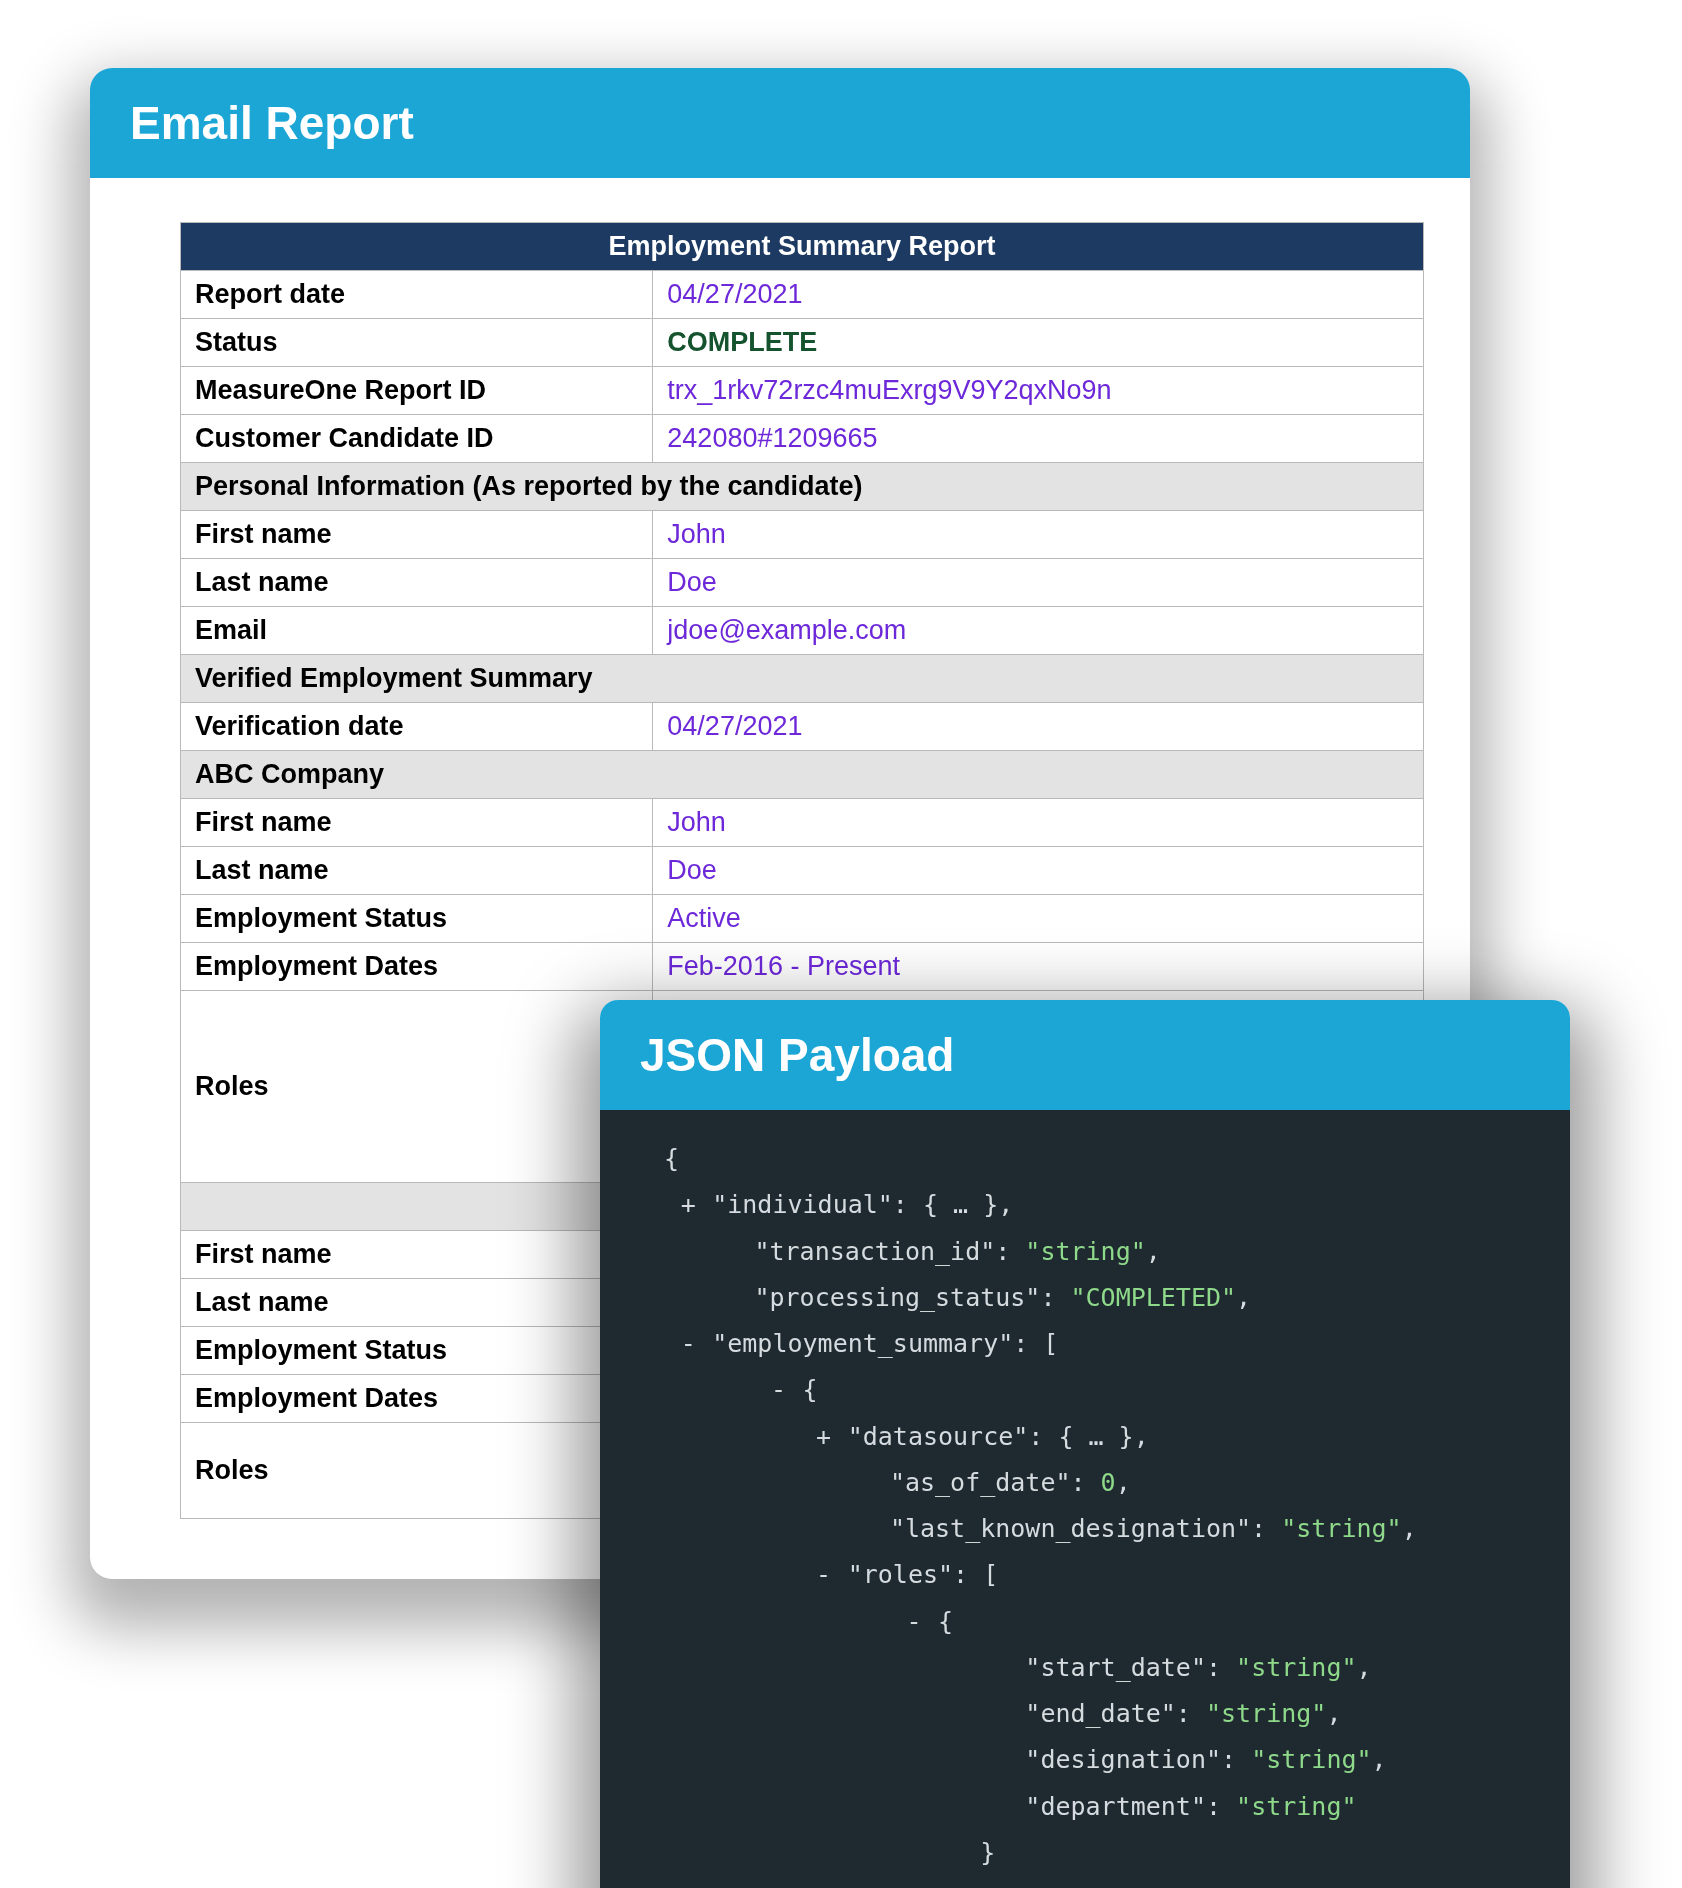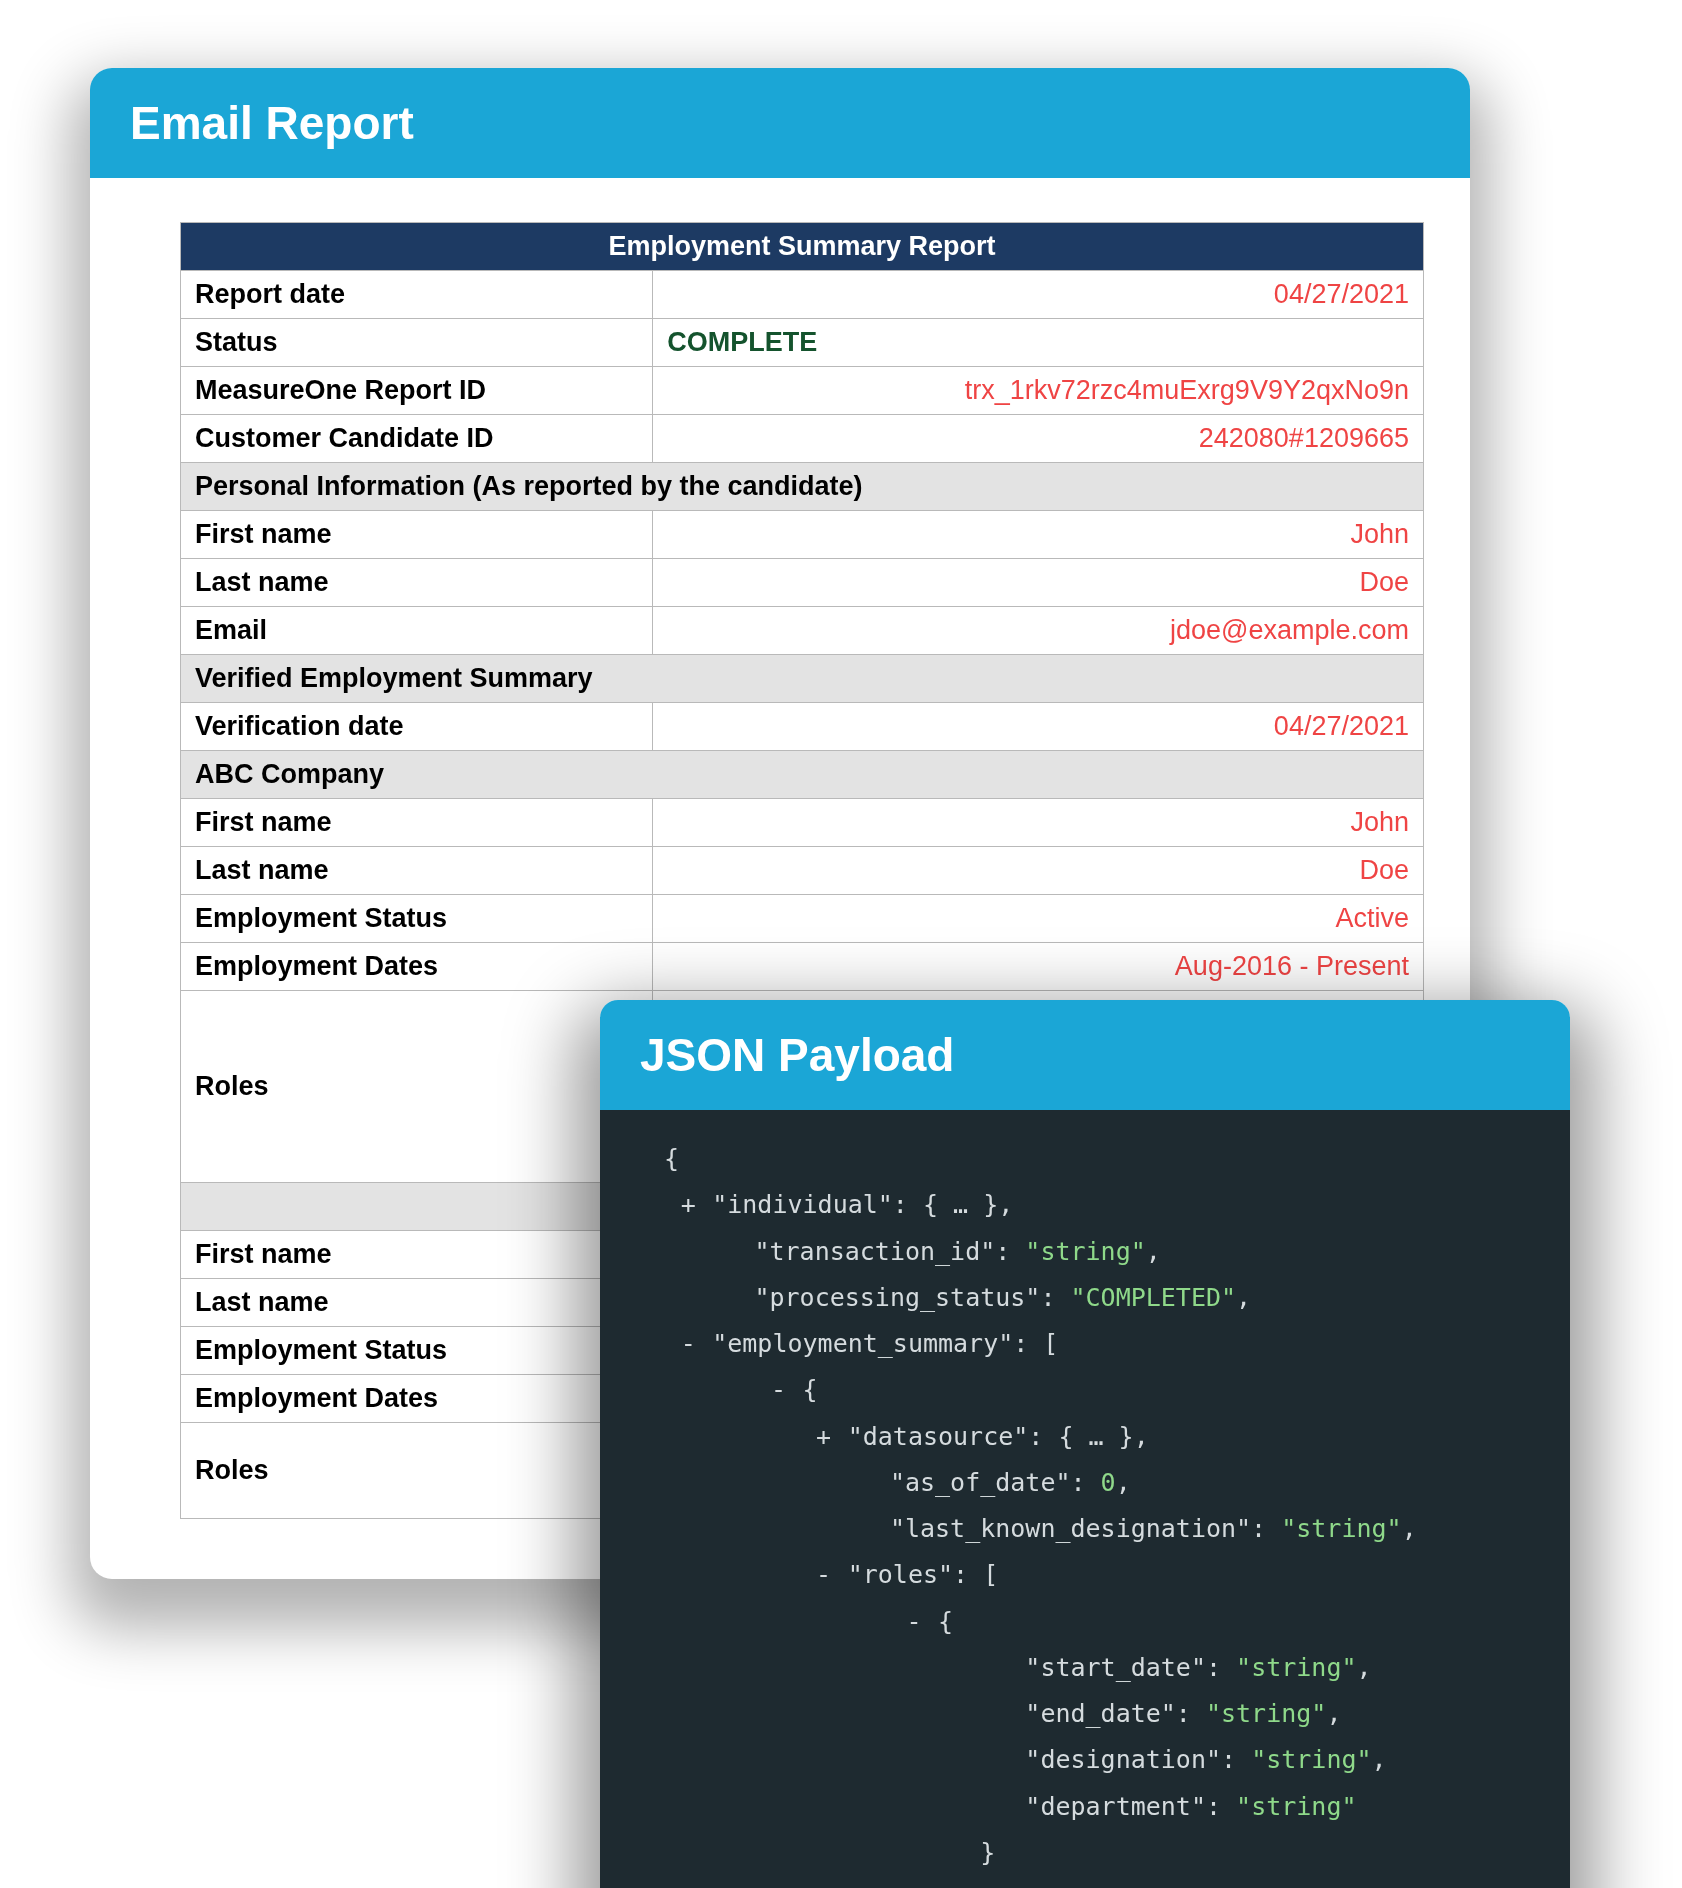--- a/index.html
+++ b/index.html
@@ -49,21 +49,21 @@
     background: #1d3a63;
     color: #fff;
     text-align: center;
     font-weight: 700;
   }
   .hdr-gray {
     background: #e3e3e3;
     font-weight: 700;
   }
   .label-col { width: 38%; font-weight: 700; }
-  .val-col { color: #ef4444; text-align: right; }
+  .val-col { color: #6d28d9; }
   .status-complete { color: #14532d; font-weight: 700; }
   .bold-val { font-weight: 700; color: #111; }
 
   .json-card {
     top: 1000px;
     left: 600px;
     width: 970px;
     border-radius: 18px;
     box-shadow: 0 30px 70px 25px rgba(0,0,0,0.40);
   }
@@ -152,21 +152,21 @@
           <tr>
             <td class="label-col">Last name</td>
             <td class="val-col">Doe</td>
           </tr>
           <tr>
             <td class="label-col">Employment Status</td>
             <td class="val-col">Active</td>
           </tr>
           <tr>
             <td class="label-col">Employment Dates</td>
-            <td class="val-col">Aug-2016 - Present</td>
+            <td class="val-col">Feb-2016 - Present</td>
           </tr>
         </tbody>
       <tbody id="rows-roles1">
           <tr>
             <td class="label-col" rowspan="4">Roles</td>
             <td class="bold-val">Sr. Application Developer</td>
           </tr>
           <tr>
             <td class="val-col">Aug-2018 - Present</td>
           </tr>

